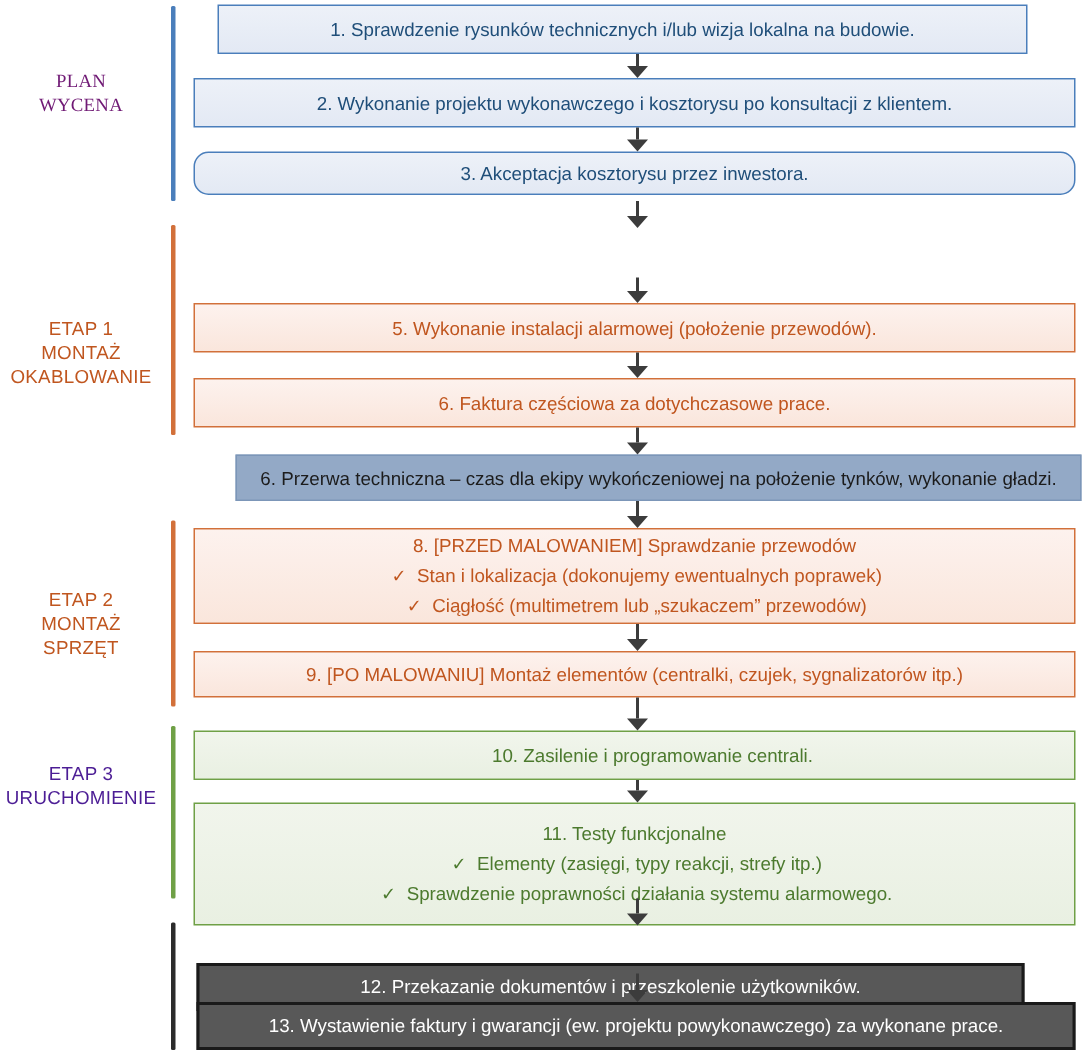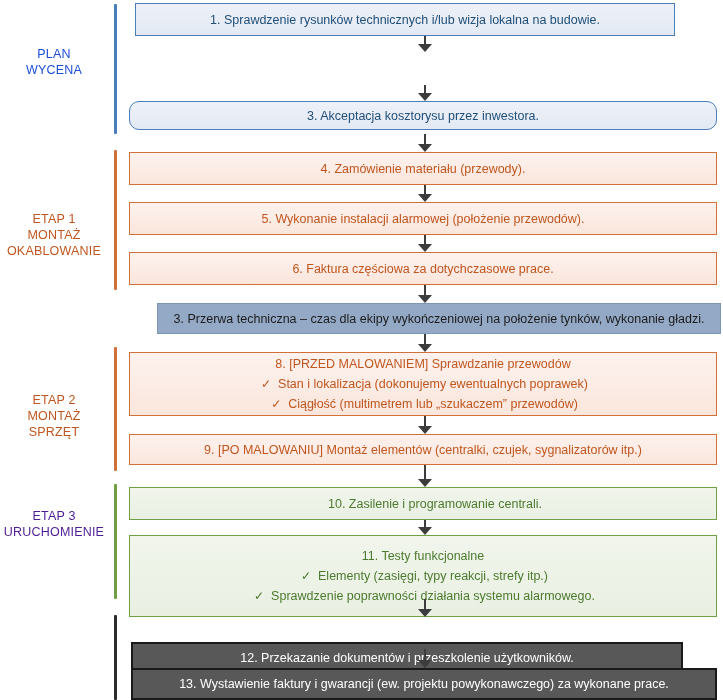--- a/index.html
+++ b/index.html
@@ -64,21 +64,21 @@
     margin-right: 4px;
   }
 
   
   .blue {
     border-color: #4A7EBB;
     background: linear-gradient(180deg, #EDF1F8 0%, #E3E9F4 100%);
     color: #1F4E79;
   }
   .bar-blue { background: #4A7EBB; }
-  .lbl-blue { color: #1d4ed8; }
+  .lbl-blue { color: #701a75; font-family: Liberation Serif, serif; }
 
   
   .orange {
     border-color: #D2703A;
     background: linear-gradient(180deg, #FDF2EE 0%, #FAE6DC 100%);
     color: #C0561F;
   }
   .bar-orange { background: #D2703A; }
   .lbl-orange { color: #C0561F; margin-top: 17px; }
 
@@ -159,43 +159,43 @@
     <span class="ln">URUCHOMIENIE</span>
   </div>
 
 
   <div class="phase-bar bar-blue" style="top:4px;   height:130px;"></div>
   <div class="phase-bar bar-orange" style="top:150px; height:140px;"></div>
   <div class="phase-bar bar-orange" style="top:347px; height:124px;"></div>
   <div class="phase-bar bar-green" style="top:484px; height:115px;"></div>
   <div class="phase-bar bar-dark" style="top:615px; height:85px;"></div>
 
-  <div class="step blue" style="left:135px; top:3px; width:540px; height:33px;">
+  <div class="step blue" style="left:145px; top:3px; width:540px; height:33px;">
     <span class="line">1. Sprawdzenie rysunków technicznych i/lub wizja lokalna na budowie.</span>
   </div>
 
+  <div class="step blue" style="left:129px; top:52px; width:588px; height:33px;">
+    <span class="line">2. Wykonanie projektu wykonawczego i kosztorysu po konsultacji z klientem.</span>
+  </div>
 
   <div class="step blue" style="left:129px; top:101px; width:588px; height:29px;border-radius:10px;">
     <span class="line">3. Akceptacja kosztorysu przez inwestora.</span>
   </div>
 
-  <div class="step orange" style="left:129px; top:152px; width:588px; height:33px;">
-    <span class="line">4. Zamówienie materiału (przewody).</span>
-  </div>
 
   <div class="step orange" style="left:129px; top:202px; width:588px; height:33px;">
     <span class="line">5. Wykonanie instalacji alarmowej (położenie przewodów).</span>
   </div>
 
   <div class="step orange" style="left:129px; top:252px; width:588px; height:33px;">
     <span class="line">6. Faktura częściowa za dotychczasowe prace.</span>
   </div>
 
   <div class="step greyblue" style="left:157px; top:303px; width:564px; height:31px;">
-    <span class="line">3. Przerwa techniczna – czas dla ekipy wykończeniowej na położenie tynków, wykonanie gładzi.</span>
+    <span class="line">6. Przerwa techniczna – czas dla ekipy wykończeniowej na położenie tynków, wykonanie gładzi.</span>
   </div>
 
   <div class="step orange" style="left:129px; top:352px; width:588px; height:64px; line-height:20px;">
     <span class="line">8. [PRZED MALOWANIEM] Sprawdzanie przewodów</span>
     <span class="line with-check"><span class="check">✓</span><span>Stan i lokalizacja (dokonujemy ewentualnych poprawek)</span></span>
     <span class="line with-check"><span class="check">✓</span><span>Ciągłość (multimetrem lub „szukaczem” przewodów)</span></span>
   </div>
 
   <div class="step orange" style="left:129px; top:434px; width:588px; height:31px;">
     <span class="line">9. [PO MALOWANIU]  Montaż elementów (centralki, czujek, sygnalizatorów itp.)</span>

